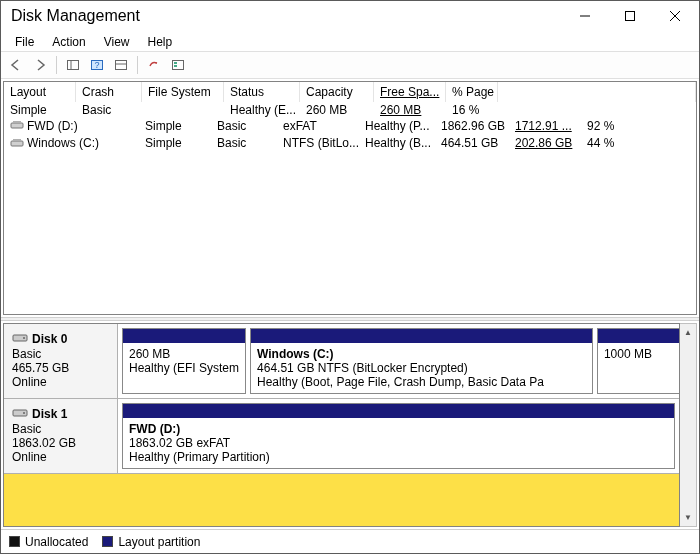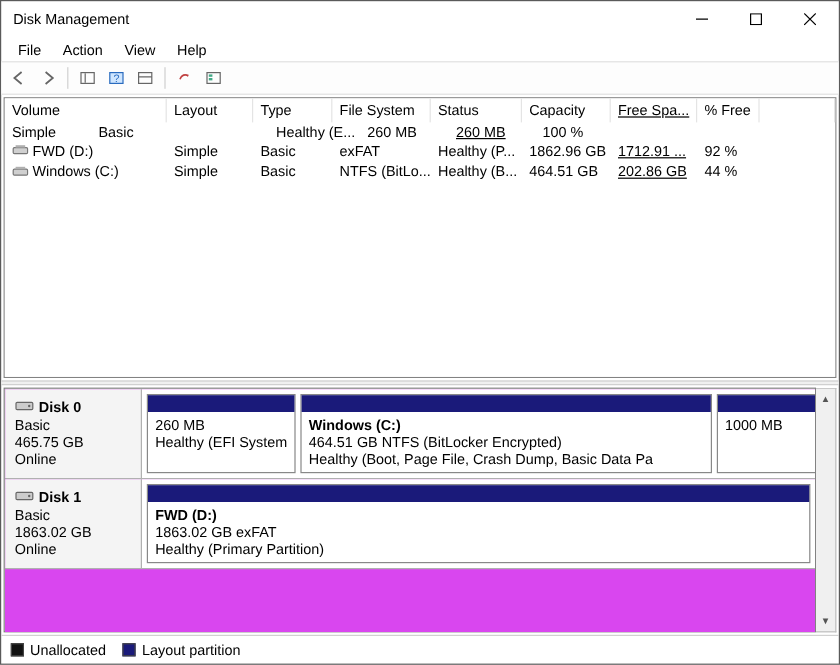--- a/index.html
+++ b/index.html
@@ -1,18 +1,18 @@
 <!DOCTYPE html>
 <html><head>
 <meta charset="utf-8">
 <style>
 * { box-sizing: border-box; margin: 0; padding: 0; }
 body { font-family: "Segoe UI", Tahoma, sans-serif; font-size: 12px; background: #fff; width: 700px; height: 554px; border: 1px solid #5a5a5a; display: flex; flex-direction: column; overflow: hidden; }
 .titlebar { height: 30px; display: flex; align-items: center; padding: 0 2px 0 10px; }
-.titlebar .title { flex: 1; font-size: 12px; }
+.titlebar .title { flex: 1; font-size: 16px; }
 .titlebar .ctl { width: 45px; height: 28px; display: flex; align-items: center; justify-content: center; }
 .titlebar svg { display: block; }
 .menubar { height: 20px; display: flex; align-items: flex-end; padding: 0 6px; gap: 2px; }
 .menubar .mi { padding: 2px 8px; }
 .toolbar { height: 28px; border-top: 1px solid #e0e0e0; border-bottom: 1px solid #e0e0e0; display: flex; align-items: center; padding: 0 4px; gap: 2px; background: #fdfdfd; }
 .toolbar .tb { width: 22px; height: 22px; display: flex; align-items: center; justify-content: center; border: 1px solid transparent; }
 .toolbar .sep { width: 1px; height: 18px; background: #d0d0d0; margin: 0 3px; }
 .table-wrap { border: 1px solid #828282; margin: 2px; }
 .table-header { display: flex; background: #fff; }
 .th { border-right: 1px solid #e4e4e4; padding: 3px 6px; font-weight: 400; white-space: nowrap; overflow: hidden; }
@@ -24,21 +24,21 @@
 .c1 { width: 72px; }
 .c2 { width: 66px; }
 .c3 { width: 82px; }
 .c4 { width: 76px; }
 .c5 { width: 74px; }
 .c6 { width: 72px; text-decoration: underline; }
 .c7 { width: 52px; }
 .c8 { flex: 1; }
 .splitter { height: 4px; background: #f0f0f0; border-top: 1px solid #d0d0d0; border-bottom: 1px solid #d0d0d0; cursor: ns-resize; }
 .bottom { flex: 1; display: flex; margin: 2px; }
-.disklist { flex: 1; border: 1px solid #828282; background: #d946ef; overflow-y: hidden; }
+.disklist { flex: 1; border: 1px solid #828282; background: #fde047; overflow-y: hidden; }
 .diskrow { display: flex; border-bottom: 1px solid #b0b0b0; }
 .diskinfo { width: 114px; padding: 8px 8px; border-right: 1px solid #b0b0b0; background: #f4f4f4; }
 .diskinfo .dname { font-weight: 700; }
 .diskinfo .dicon { display: inline-block; width: 16px; vertical-align: middle; margin-right: 4px; }
 .partrow { flex: 1; display: flex; gap: 4px; padding: 4px; background: #fff; align-items: stretch; }
 .part { border: 1px solid #888; display: flex; flex-direction: column; }
 .partbar { height: 14px; background: #1a1a7a; }
 .partbody { padding: 4px 6px; flex: 1; overflow: hidden; white-space: nowrap; }
 .partbody .pname { font-weight: 700; }
 .scroll-stub { width: 17px; background: #f0f0f0; border: 1px solid #c0c0c0; border-left: none; display: flex; flex-direction: column; }
@@ -121,39 +121,38 @@
       <svg width="14" height="14">
         <rect x="1.5" y="2.5" width="11" height="9" fill="none" stroke="#666"></rect>
         <rect x="3" y="4" width="3" height="2" fill="#4a8"></rect>
         <rect x="3" y="7" width="3" height="2" fill="#4a8"></rect>
       </svg>
     </div>
 </div>
 
 <div class="table-wrap">
   <div class="table-header">
-    <div class="th c0">Volume</div>
     <div class="th c1">Layout</div>
-    <div class="th c2">Type</div>
+    <div class="th c2">Crash</div>
     <div class="th c3">File System</div>
     <div class="th c4">Status</div>
     <div class="th c5">Capacity</div>
     <div class="th c6">Free Spa...</div>
-    <div class="th c7">% Free</div>
+    <div class="th c7">% Page</div>
     <div class="th c8"></div>
   </div>
   <div class="table-body" id="tbody">
       <div class="tr">
         <div class="td c1">Simple</div>
         <div class="td c2">Basic</div>
         <div class="td c3"></div>
         <div class="td c4">Healthy (E...</div>
         <div class="td c5">260 MB</div>
         <div class="td c6">260 MB</div>
-        <div class="td c7">100 %</div>
+        <div class="td c7">16 %</div>
         <div class="td c8"></div>
       </div>
       <div class="tr">
         <div class="td c0"><span class="volicon"><svg width="14" height="12">
               <rect x="1" y="4" width="12" height="5" rx="1" fill="#d0d0d0" stroke="#777"></rect>
               <rect x="3" y="2" width="8" height="2" fill="#b0b0b0"></rect>
             </svg></span><span>FWD (D:)</span></div>
         <div class="td c1">Simple</div>
         <div class="td c2">Basic</div>
         <div class="td c3">exFAT</div>

